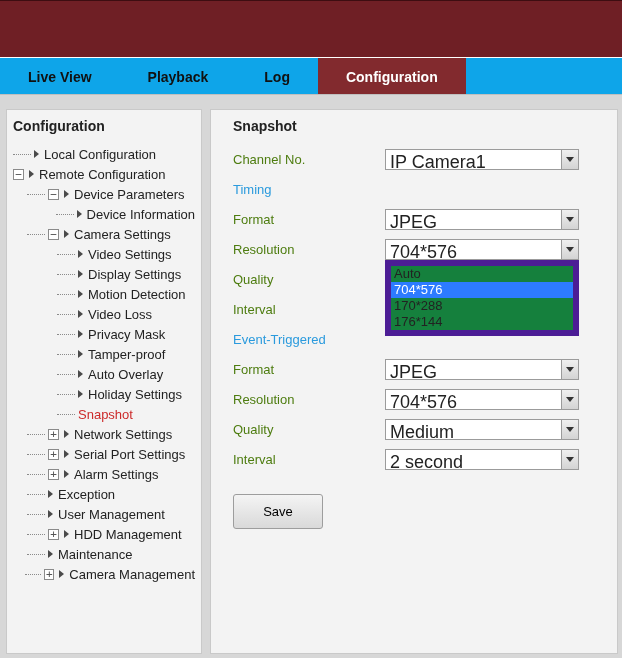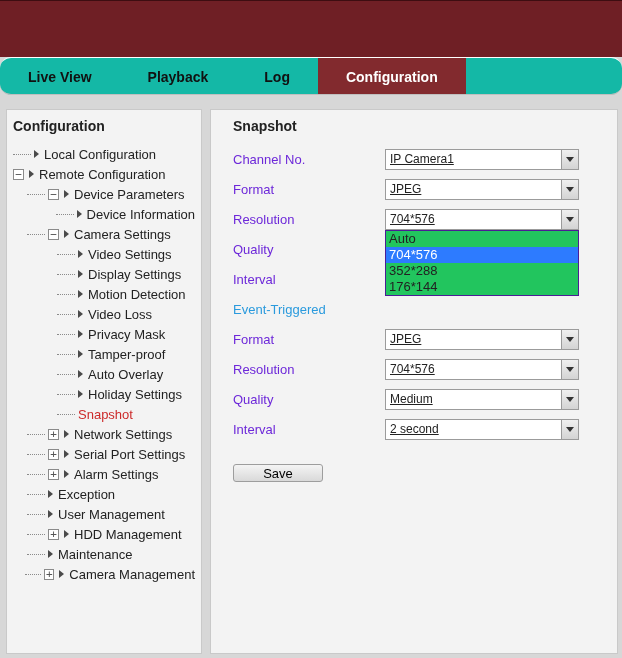--- a/index.html
+++ b/index.html
@@ -14,26 +14,25 @@
   }
   
   .banner {
     height:57px;
     background:#6f1f25;
     border-top:1px solid #3d0d11;
   }
   
   .tabstrip {
     height:38px;
-    background:#14b8a6;
+    background:#0ea5e9;
     border-top:1px solid #fff;
     border-bottom:1px solid #bfbfbf;
     display:flex;
     align-items:stretch;
-    border-radius:11px;
   }
   .tabstrip .tab {
     padding:0 28px;
     line-height:38px;
     font-weight:bold;
     font-size:14px;
     color:#111;
     cursor:pointer;
   }
   .tabstrip .tab.active {
@@ -96,58 +95,58 @@
     border-bottom:4px solid transparent;
     border-left:5px solid #4a4a4a;
     margin-right:5px;
   }
   .ind { display:inline-block; }
   .ind.w0 { width:0; }
   .ind.w1 { width:14px; }
   .ind.w2 { width:44px; }
   
   .row { display:flex; align-items:center; height:30px; }
-  .row .k { width:152px; color:#6d28d9; }
+  .row .k { width:152px; color:#4d7c0f; }
   .row .v { flex:1; }
   .section-head { color:#2a9add; margin-top:4px; margin-bottom:2px; height:24px; line-height:24px; }
   
   .dd {
     position:relative;
     width:194px; height:21px;
     border:1px solid #9b9b9b;
     background:#fff;
   }
   .dd .txt {
-    position:absolute; left:4px; top:2px; font-size:12px;text-decoration:underline;
+    position:absolute; left:4px; top:2px; font-size:18px;
   }
   .dd .btn {
     position:absolute; right:0; top:0;
     width:17px; height:19px;
     border-left:1px solid #9b9b9b;
     background:linear-gradient(#f0f0f0,#d4d4d4);
     display:flex; align-items:center; justify-content:center;
   }
   .dd .btn svg { display:block; }
   
   .dd-list {
     position:absolute;
     left:-1px; top:20px;
     width:194px;
-    border:1px solid #4c1d95;
-    background:#22c55e;
+    border:6px solid #4c1d95;
+    background:#15803d;
     z-index:50;
   }
   .dd-list .opt {
     height:16px; line-height:16px; padding:0 3px;
     font-size:13px; cursor:pointer;
   }
   .dd-list .opt.hl { background:#2d7bff; color:#fff; }
   
   .savebtn {
-    width:90px; height:18px;
+    width:90px; height:35px;
     border:1px solid #9d9d9d;
     border-radius:3px;
     background:linear-gradient(#f4f4f4,#d9d9d9);
     font-size:13px;
     cursor:pointer;
   }
 </style>
 </head>
 <body>
 
@@ -322,20 +321,21 @@
           <span class="txt">IP Camera1</span>
           <span class="btn">
               <svg width="8" height="5">
                 <polygon points="0,0 8,0 4,5" fill="#333"></polygon>
               </svg>
             </span>
         </div>
       </div>
     </div>
 
+    <div class="section-head">Timing</div>
 
     <div class="row">
       <div class="k">Format</div>
       <div class="v">
         <div class="dd">
           <span class="txt">JPEG</span>
           <span class="btn">
               <svg width="8" height="5">
                 <polygon points="0,0 8,0 4,5" fill="#333"></polygon>
               </svg>
@@ -350,21 +350,21 @@
         <div class="dd">
           <span class="txt">704*576</span>
           <span class="btn">
               <svg width="8" height="5">
                 <polygon points="0,0 8,0 4,5" fill="#333"></polygon>
               </svg>
             </span>
           <div class="dd-list">
             <div class="opt">Auto</div>
             <div class="opt hl">704*576</div>
-            <div class="opt">352*288</div>
+            <div class="opt">170*288</div>
             <div class="opt">176*144</div>
           </div>
         </div>
       </div>
     </div>
 
     <div class="row">
       <div class="k">Quality</div>
       <div class="v"></div>
     </div>

